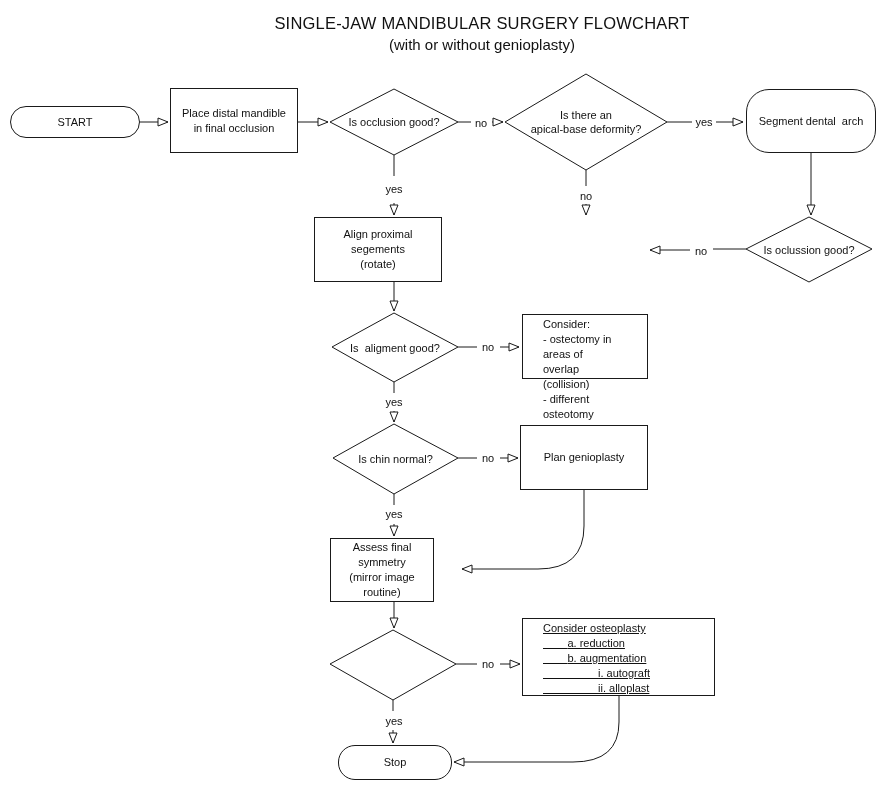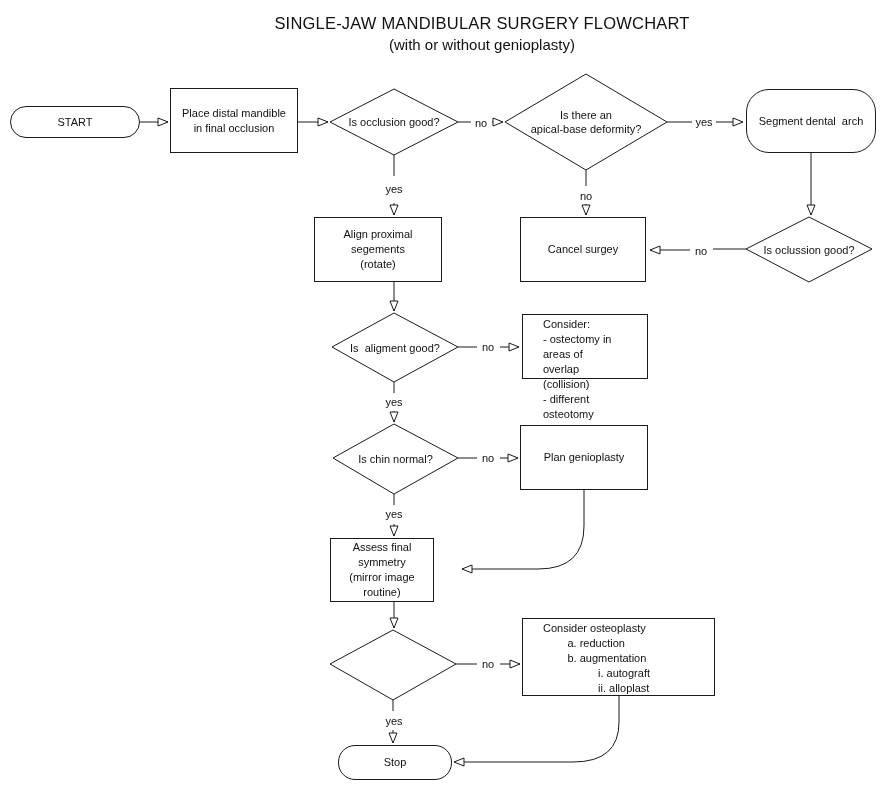--- a/index.html
+++ b/index.html
@@ -95,23 +95,20 @@
 
   <div class="node" style="left:170px;top:88px;width:128px;height:65px;">
     <span>Place distal mandible
 in final occlusion</span>
   </div>
 
   <div class="node" style="left:746px;top:89px;width:130px;height:64px;border-radius:23px;">
     <span>Segment dental  arch</span>
   </div>
 
-  <div class="node" style="left:520px;top:217px;width:126px;height:65px;">
-    <span>Cancel surgey</span>
-  </div>
 
   <div class="node" style="left:314px;top:217px;width:128px;height:65px;">
     <span>Align proximal
 segements
 (rotate)</span>
   </div>
 
   <div class="node left-align" style="left:522px;top:314px;width:126px;height:65px;">
     <span>Consider:
 - ostectomy in areas of
@@ -121,21 +118,21 @@
 
   <div class="node" style="left:520px;top:425px;width:128px;height:65px;align-items:center;">
     <span>Plan genioplasty</span>
   </div>
 
   <div class="node" style="left:330px;top:538px;width:104px;height:64px;">
     <span>Assess final symmetry
 (mirror image routine)</span>
   </div>
 
-  <div class="node left-align" style="left:522px;top:618px;width:193px;height:78px;">
+  <div class="node left-align" style="left:522px;top:618px;width:193px;height:78px;text-decoration:underline;">
     <span>Consider osteoplasty
         a. reduction
         b. augmentation
                   i. autograft
                   ii. alloplast</span>
   </div>
 
   <div class="node terminator" style="left:338px;top:745px;width:114px;height:35px;">
     <span>Stop</span>
   </div>

